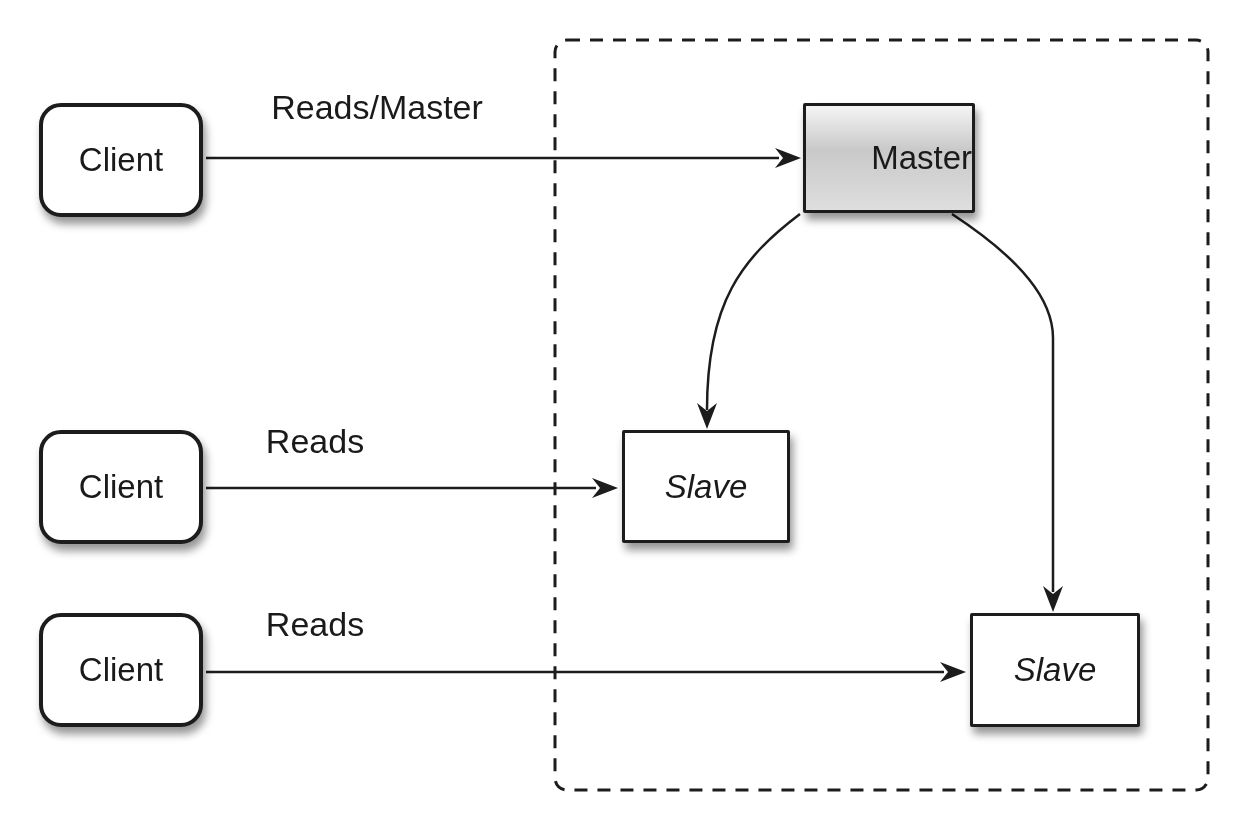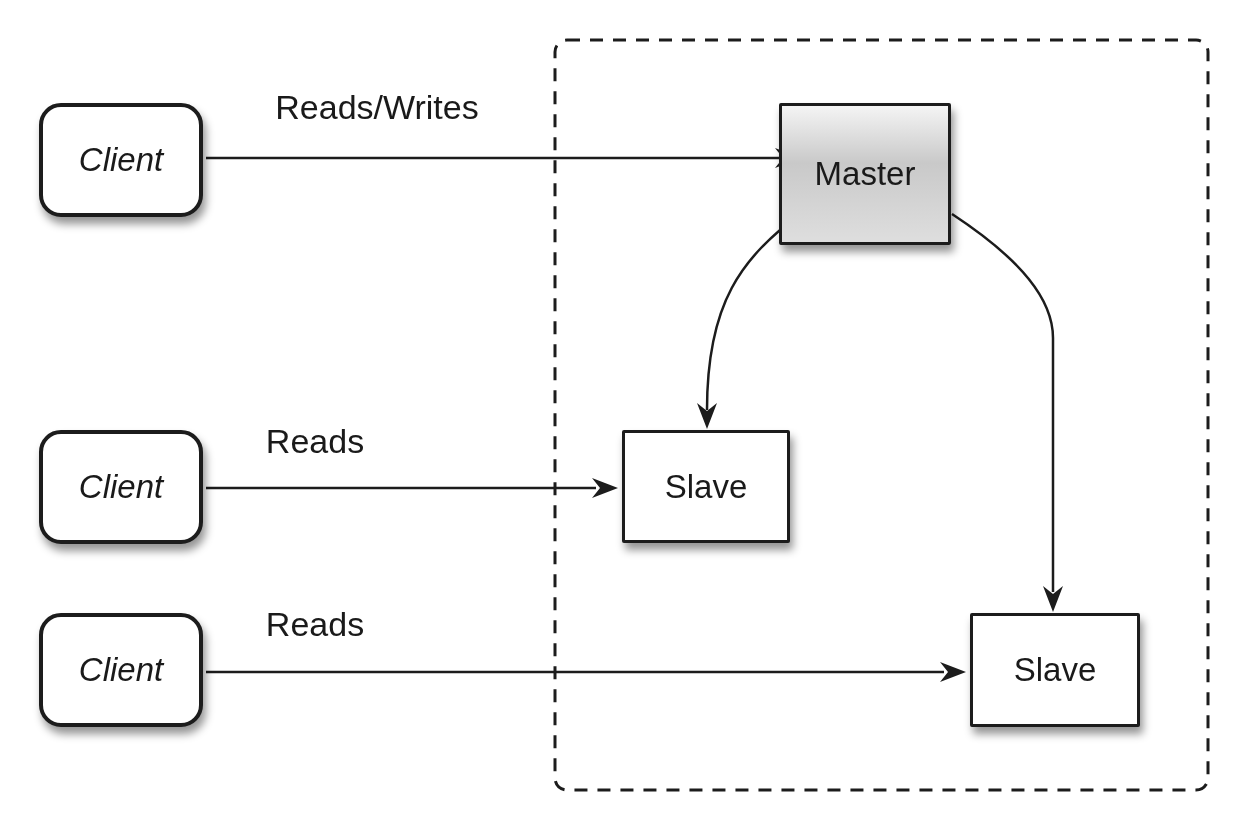--- a/index.html
+++ b/index.html
@@ -47,38 +47,39 @@
     background: var(--node_fill, #fff);
     border: 3px solid var(--stroke, #1c1c1c);
     box-shadow: 3px 7px 8px rgba(0,0,0,0.42);
   }
   .node.client {
     left: 39px;
     width: 164px;
     height: 114px;
     border-width: 4px;
     border-radius: 22px;
-    font-style: italic;
   }
   .client.c1 { top: 103px; }
   .client.c2 { top: 430px; }
   .client.c3 { top: 613px; }
   .node.master {
-    left: 779px;
+    left: 803px;
     top: 103px;
     width: 172px;
-    height: 142px;
+    height: 110px;
     border-radius: 2px;
     background: linear-gradient(to bottom,
       var(--master_top, #f4f4f4) 0%,
       var(--master_mid, #c9c9c9) 42%,
       var(--master_bottom, #dedede) 100%);
+    justify-content: flex-end;
   }
   .node.slave {
     border-radius: 2px;
+    font-style: italic;
   }
   .slave.s1 { left: 622px; top: 430px; width: 168px; height: 113px; }
   .slave.s2 { left: 970px; top: 613px; width: 170px; height: 114px; }
   .edge-label {
     position: absolute;
     font-size: 34px;
     white-space: nowrap;
     transform: translateX(-50%);
   }
   .lbl-rw   { left: 377px; top: 88px; }
@@ -125,17 +126,17 @@
     <span>Master</span>
   </div>
 
   <div class="node slave s1">
     <span>Slave</span>
   </div>
   <div class="node slave s2">
     <span>Slave</span>
   </div>
 
-  <div class="edge-label lbl-rw">Reads/Writes</div>
+  <div class="edge-label lbl-rw">Reads/Master</div>
   <div class="edge-label lbl-r1">Reads</div>
   <div class="edge-label lbl-r2">Reads</div>
 
 </div>
 
 </body></html>

